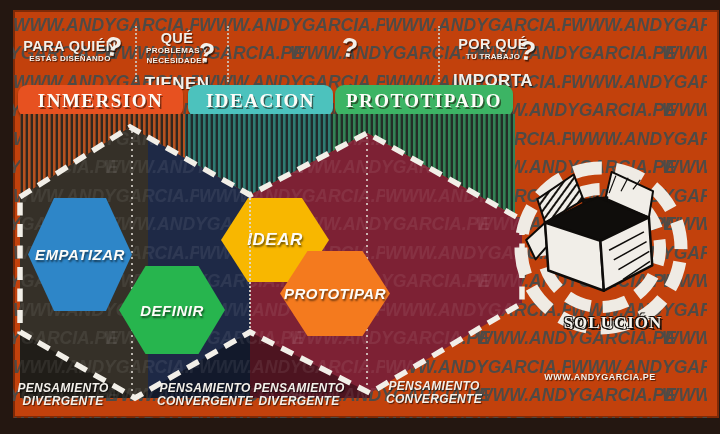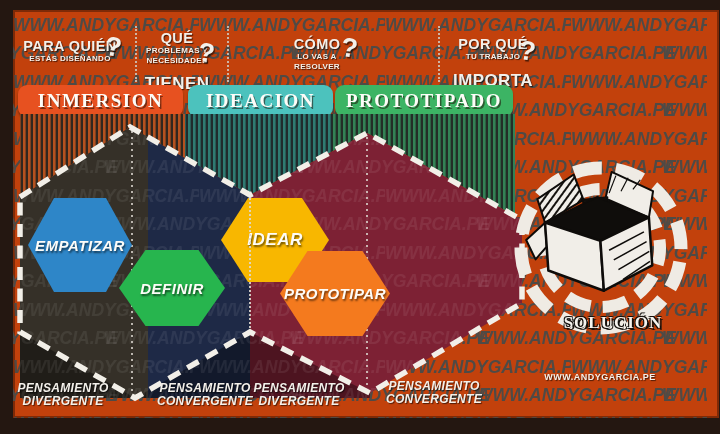--- a/index.html
+++ b/index.html
@@ -78,25 +78,20 @@
   <span class="qmark" style="left:92px;top:24px;">?</span>
 
   <div class="q" style="left:124px;top:21px;width:80px;">
     <div class="qt">QUÉ</div>
     <div class="qs">PROBLEMAS Y</div>
     <div class="qs">NECESIDADES</div>
     <div class="qt2">TIENEN</div>
   </div>
   <span class="qmark" style="left:185px;top:30px;">?</span>
 
-  <div class="q" style="left:264px;top:27px;width:80px;">
-    <div class="qt">CÓMO</div>
-    <div class="qs">LO VAS A</div>
-    <div class="qs">RESOLVER</div>
-  </div>
   <span class="qmark" style="left:328px;top:25px;">?</span>
 
   <div class="q" style="left:437px;top:27px;width:86px;">
     <div class="qt">POR QUÉ</div>
     <div class="qs">TU TRABAJO</div>
     <div class="qt2">IMPORTA</div>
   </div>
   <span class="qmark" style="left:506px;top:28px;">?</span>
 
   <div class="sep" style="left:122px;"></div>
@@ -154,24 +149,24 @@
     <rect x="0" y="100" width="694" height="300" fill="url(#wmB)" clip-path="url(#ribbonclip)"></rect>
 
     <g stroke="#ddd8d0" stroke-width="1.6" stroke-dasharray="2 4">
       <line x1="119" y1="121" x2="119" y2="384"></line>
       <line x1="354" y1="127" x2="354" y2="380"></line>
     </g>
 
     <path d="M7,187 L117,117 L237,185 L354,123 L509,210 L509,293 L357,383 L237,322 L122,388 L7,322 Z" fill="none" stroke-width="5.5" stroke-dasharray="13 8.5" stroke="#f2efe8"></path>
   </svg>
 
-  <div class="hex" style="left: 15px; top: 188px; width: 104px; height: 94px; background: rgb(46, 134, 200);">
+  <div class="hex" style="left: 15px; top: 188px; width: 104px; height: 113px; background: rgb(46, 134, 200);">
     <span class="hexlabel">EMPATIZAR</span>
   </div>
-  <div class="hex" style="left: 106px; top: 240px; width: 106px; height: 76px; background: rgb(39, 181, 78);">
+  <div class="hex" style="left: 106px; top: 256px; width: 106px; height: 88px; background: rgb(39, 181, 78);">
     <span class="hexlabel">DEFINIR</span>
   </div>
   <div class="hex hex-ideal" style="left: 208px; top: 188px; width: 108px; height: 84px; background: rgb(248, 183, 0);">
     <span class="hexlabel">IDEAR</span>
   </div>
   <div class="hex" style="left: 267px; top: 241px; width: 110px; height: 85px; background: rgb(244, 122, 30);">
     <span class="hexlabel">PROTOTIPAR</span>
   </div>
 
   <div class="vdot" style="left:236px;top:188px;height:130px;"></div>

